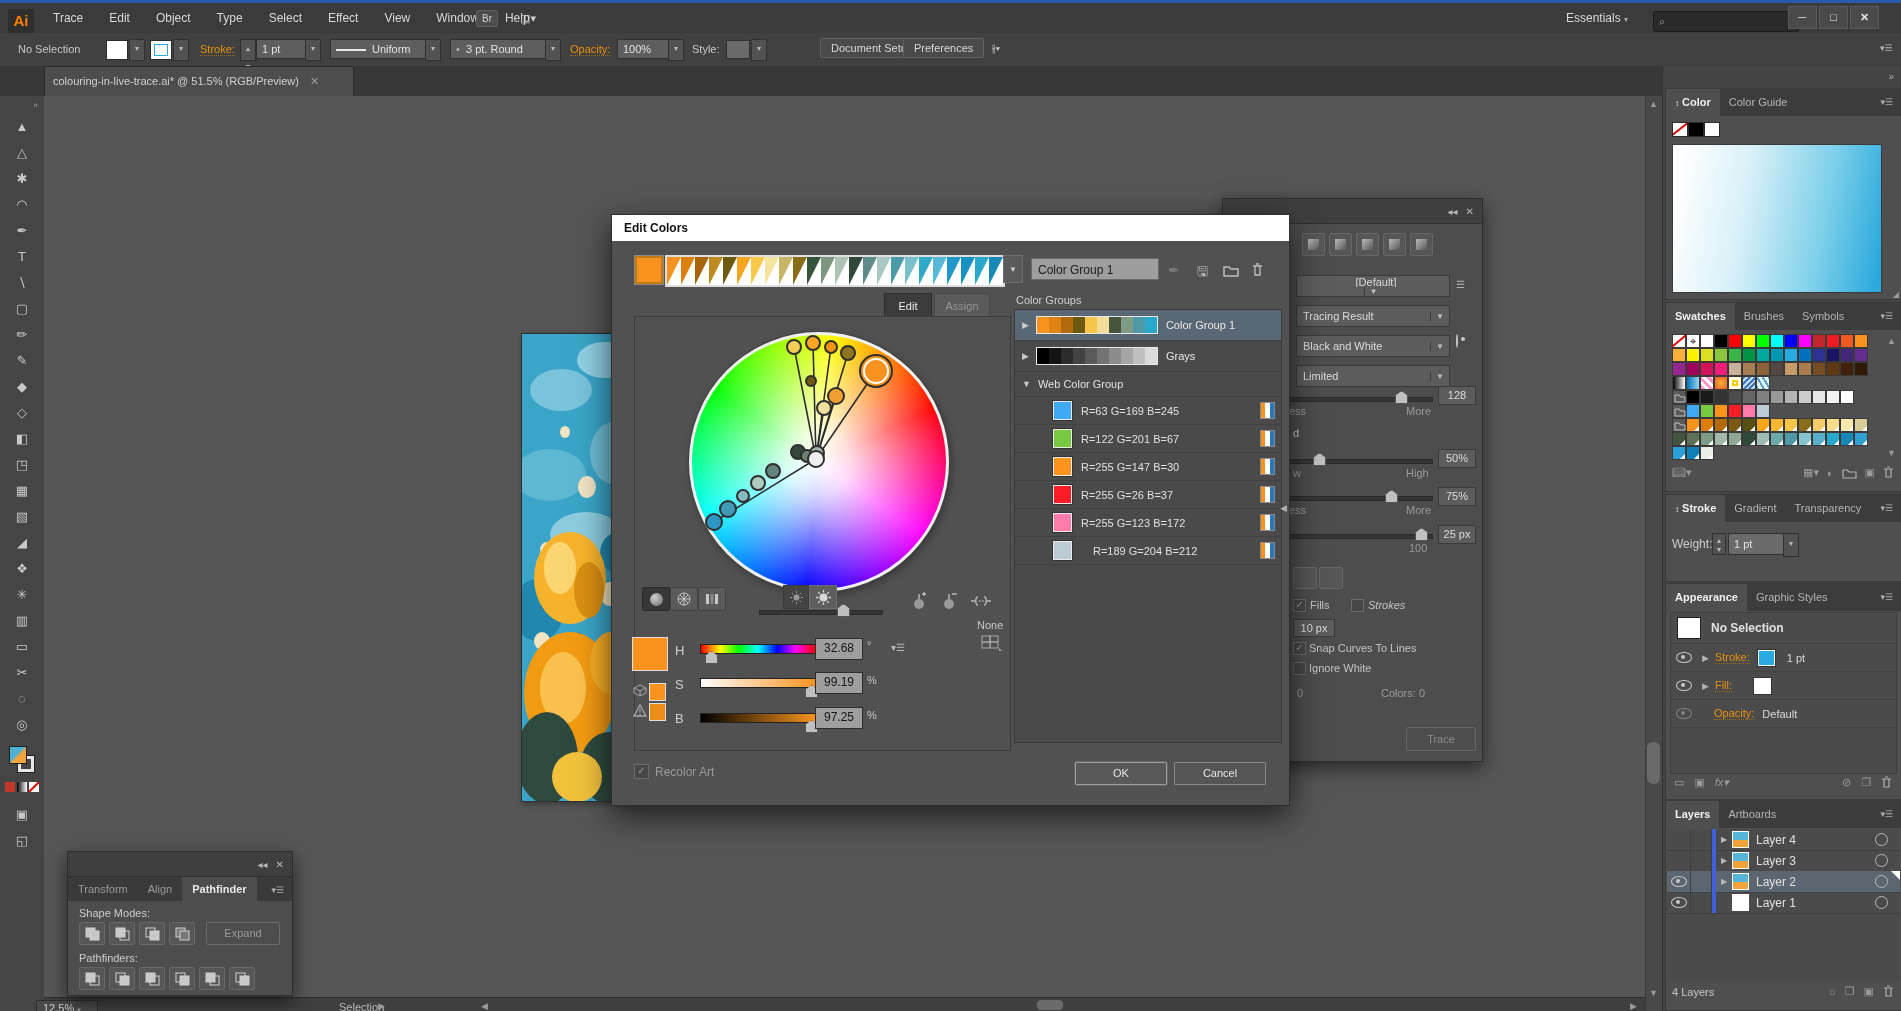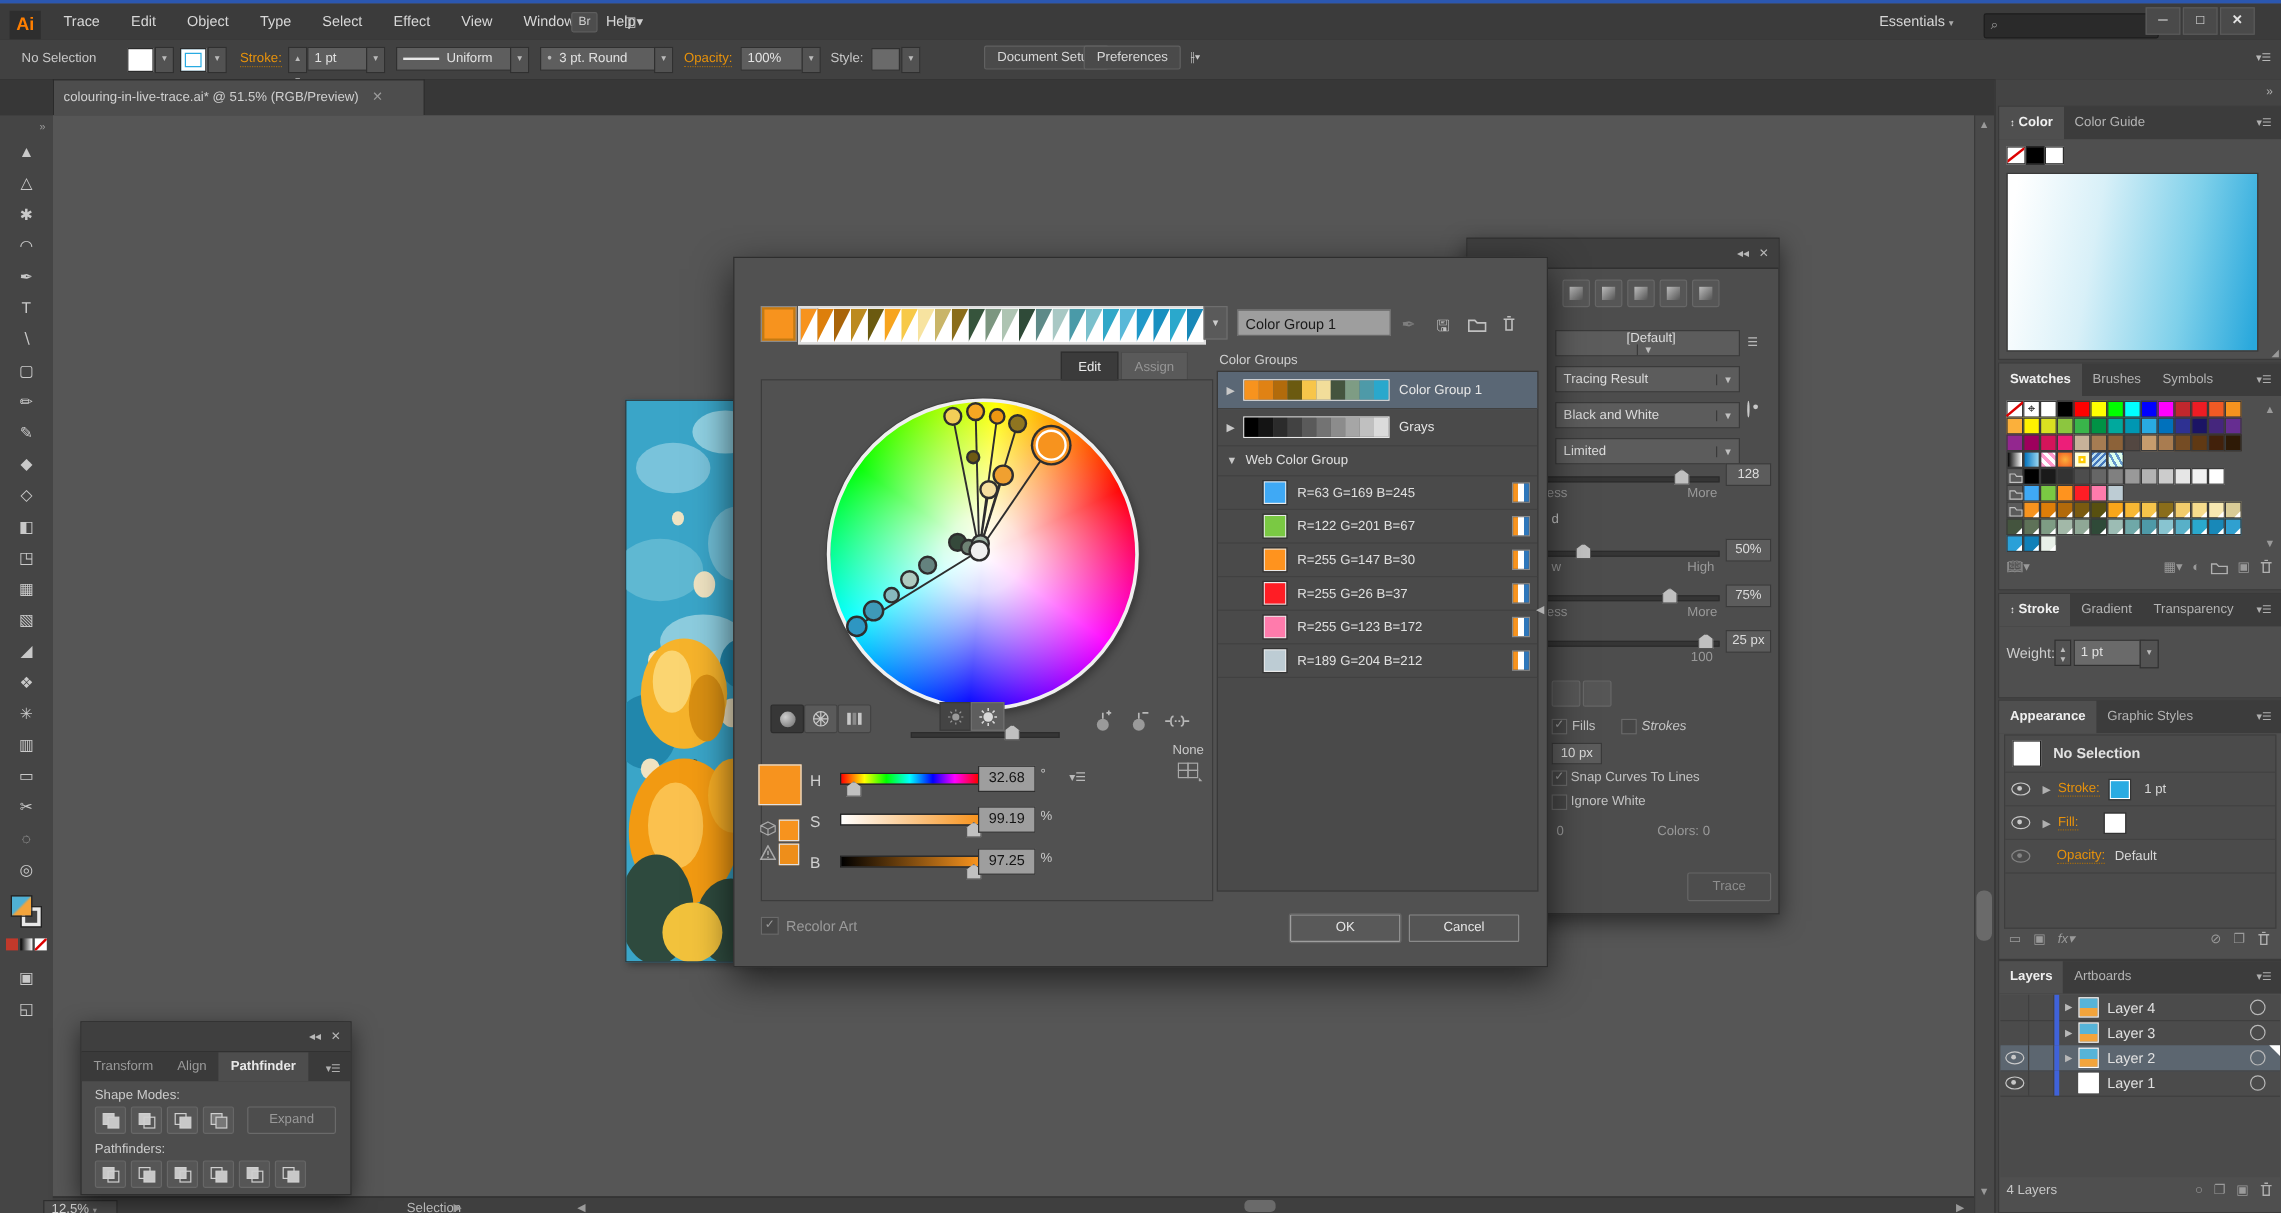--- a/index.html
+++ b/index.html
@@ -325,20 +325,21 @@
     <span class="abs chk" style="left:70px;top:443px;">✓</span>
     <span class="abs" style="left:86px;top:443px;color:#c4c4c4;">Snap Curves To Lines</span>
     <span class="abs chk" style="left:70px;top:463px;"></span>
     <span class="abs" style="left:86px;top:463px;color:#c4c4c4;">Ignore White</span>
     <span class="abs griptxt" style="left:74px;top:488px;">0</span>
     <span class="abs griptxt" style="left:158px;top:488px;">Colors:  0</span>
     <div class="abs" style="left:183px;top:528px;width:68px;height:22px;border:1px solid #666;color:#8e8e8e;text-align:center;line-height:22px;border-radius:2px;">Trace</div>
   </div>
 
   <div class="abs dialog" style="z-index:5;">
+    <div class="abs dtitle">Edit Colors</div>
 
     <div class="abs" style="left:22px;top:40px;width:28px;height:28px;background:#F7931E;border:1px solid #8a8a8a;box-shadow:inset 0 0 0 2px #c47a12;"></div>
     <div class="abs stripframe" style="left:53px;top:40px;width:336px;height:28px;" id="dlg-strip">
         <div class="stripcell" style="outline: rgb(51, 51, 51) solid 1px;">
           <i style="background: rgb(247, 147, 30);"></i>
         </div>
         <div class="stripcell">
           <i style="background: rgb(221, 127, 11);"></i>
         </div>
         <div class="stripcell">
@@ -605,21 +606,21 @@
         </div>
         <div class="cg-row" style="height: 27px;">
           <span style="width:17px;height:17px;background:#FF7BAC;border:1px solid #eaeaea;outline:1px solid #333;margin-left:38px;"></span>
   <span style="margin-left:9px;color:#e0e0e0;">R=255 G=123 B=172</span>
   <span class="webicon" style="margin-left:auto;margin-right:6px;">
             <b style="background:#F7931E;"></b>
             <b style="background:#ffffff;"></b>
             <b style="background:#2E77BB;"></b>
           </span>
         </div>
-        <div class="cg-row" style="height: 27px;">
+        <div class="cg-row" style="height: 27px; gap: 12px;">
           <span style="width:17px;height:17px;background:#BDCCD4;border:1px solid #eaeaea;outline:1px solid #333;margin-left:38px;"></span>
   <span style="margin-left:9px;color:#e0e0e0;">R=189 G=204 B=212</span>
   <span class="webicon" style="margin-left:auto;margin-right:6px;">
             <b style="background:#F7931E;"></b>
             <b style="background:#ffffff;"></b>
             <b style="background:#2E77BB;"></b>
           </span>
         </div>
       </div>
     <span class="abs" style="left:668px;top:288px;color:#b0b0b0;font-size:9px;">◀</span>

